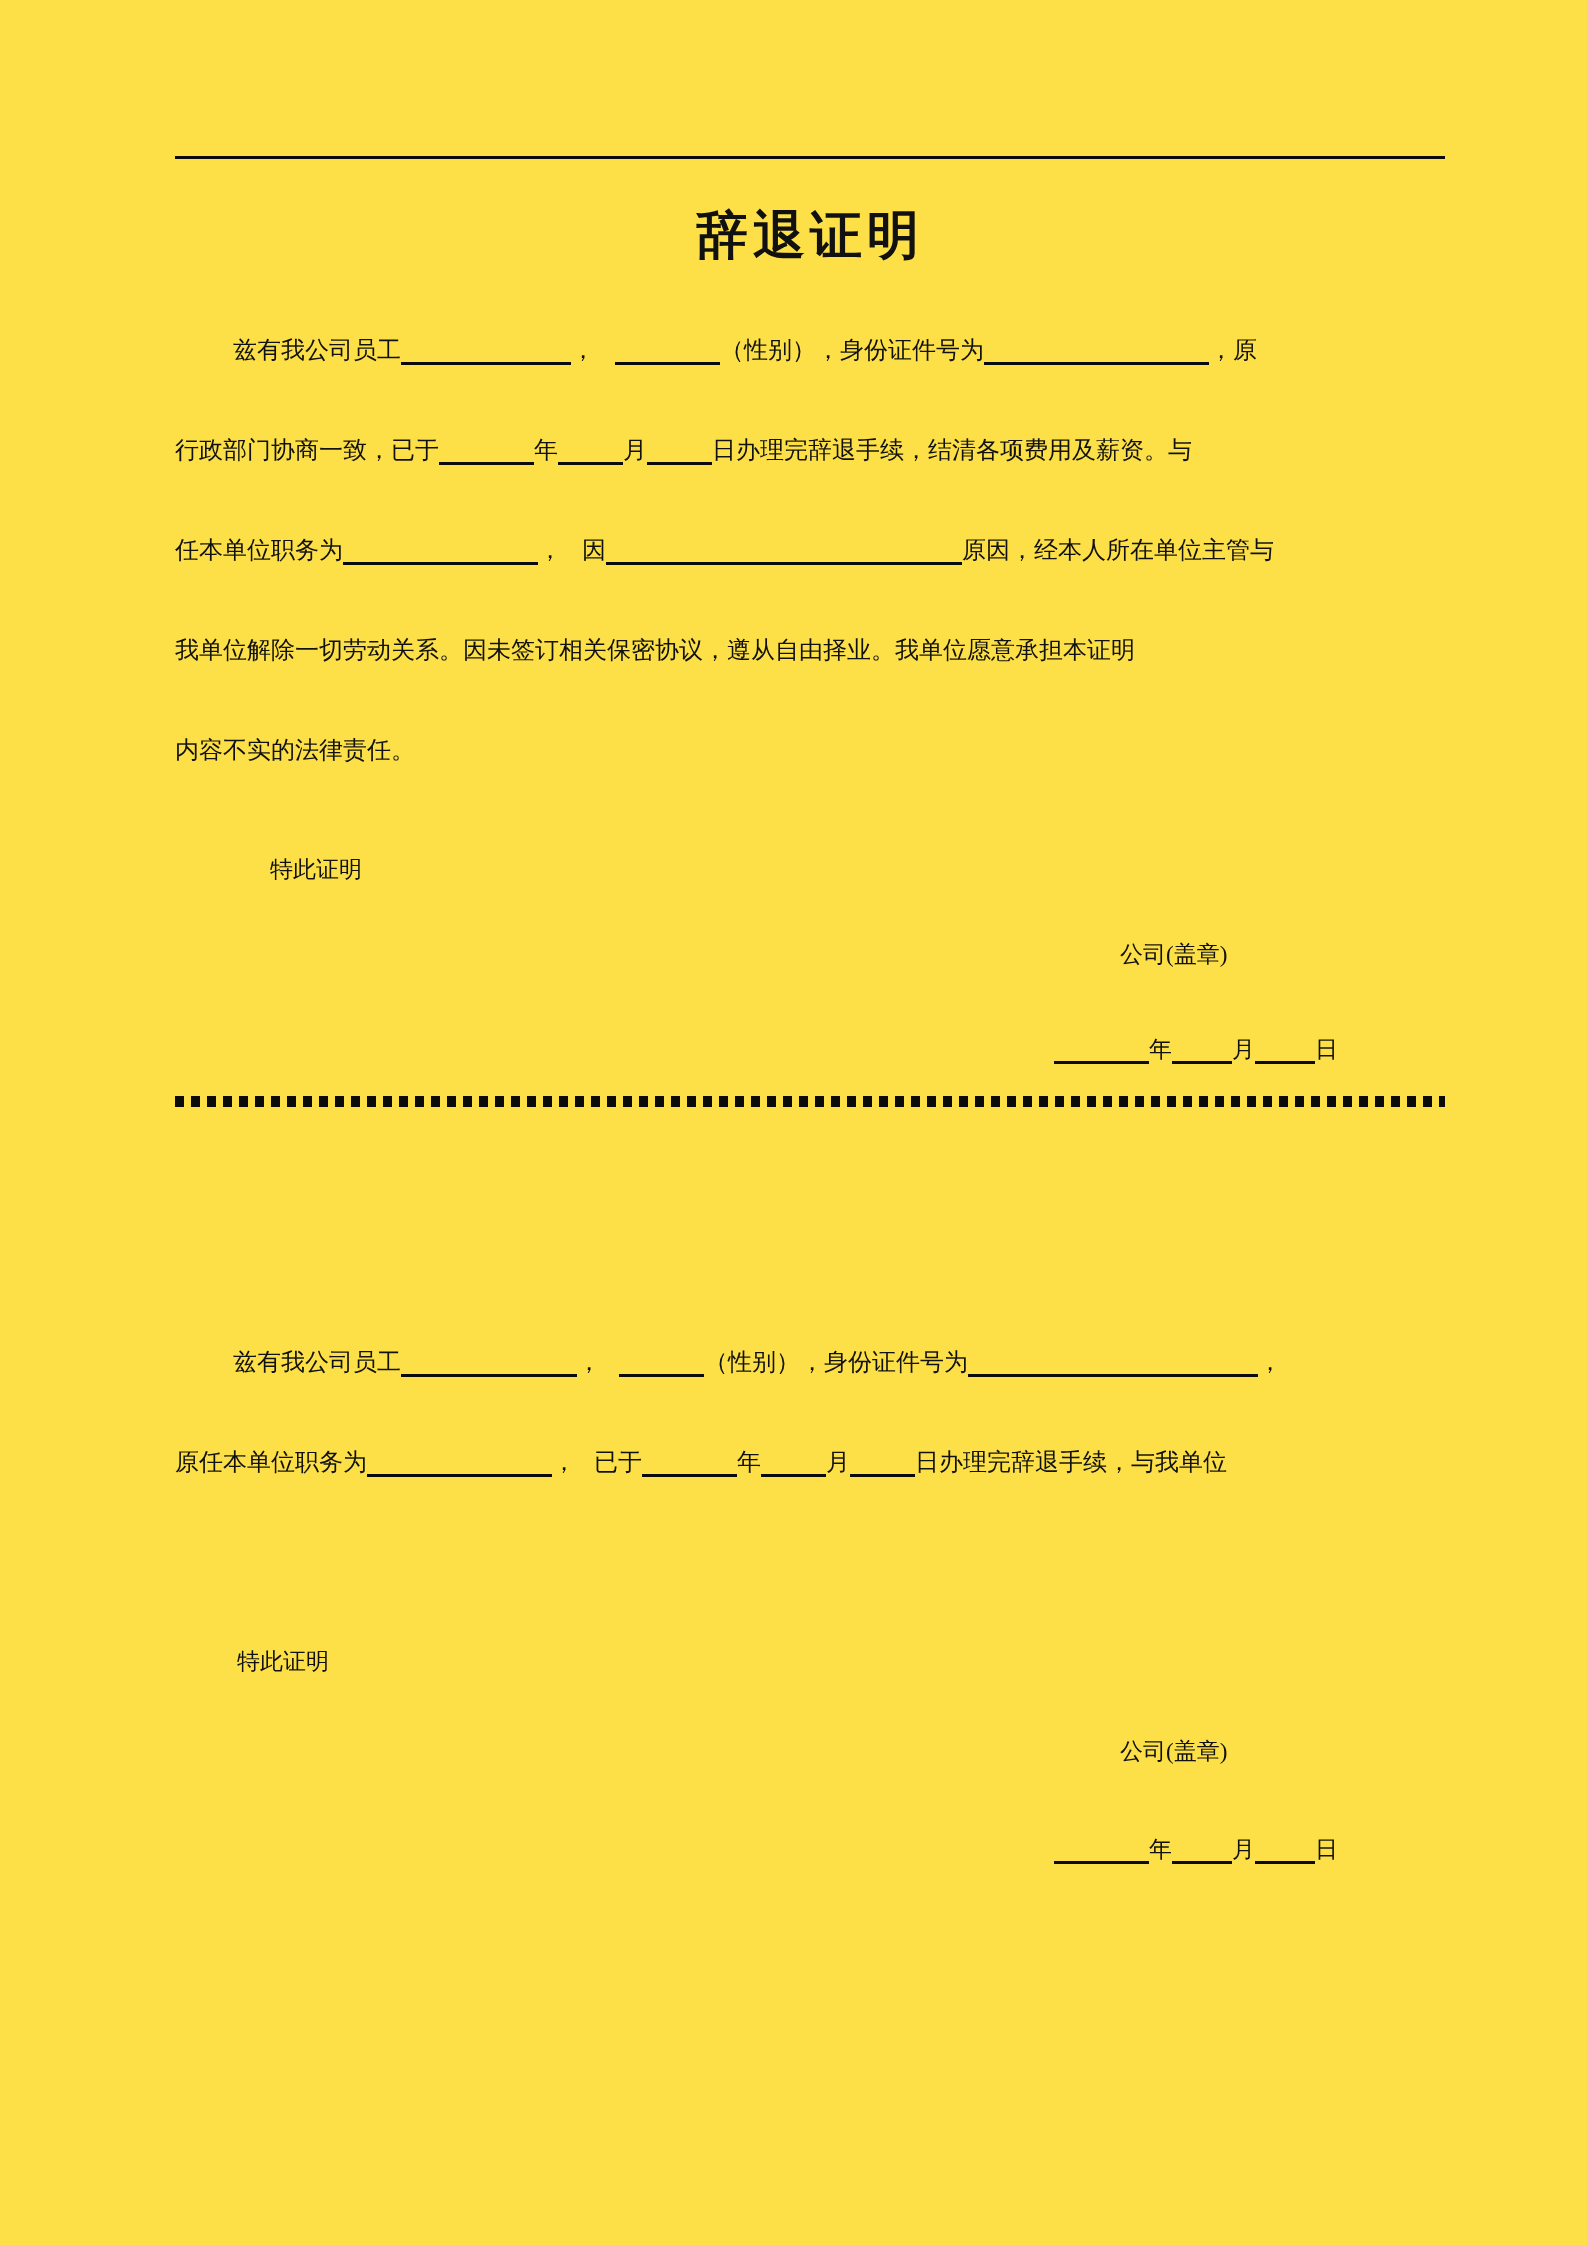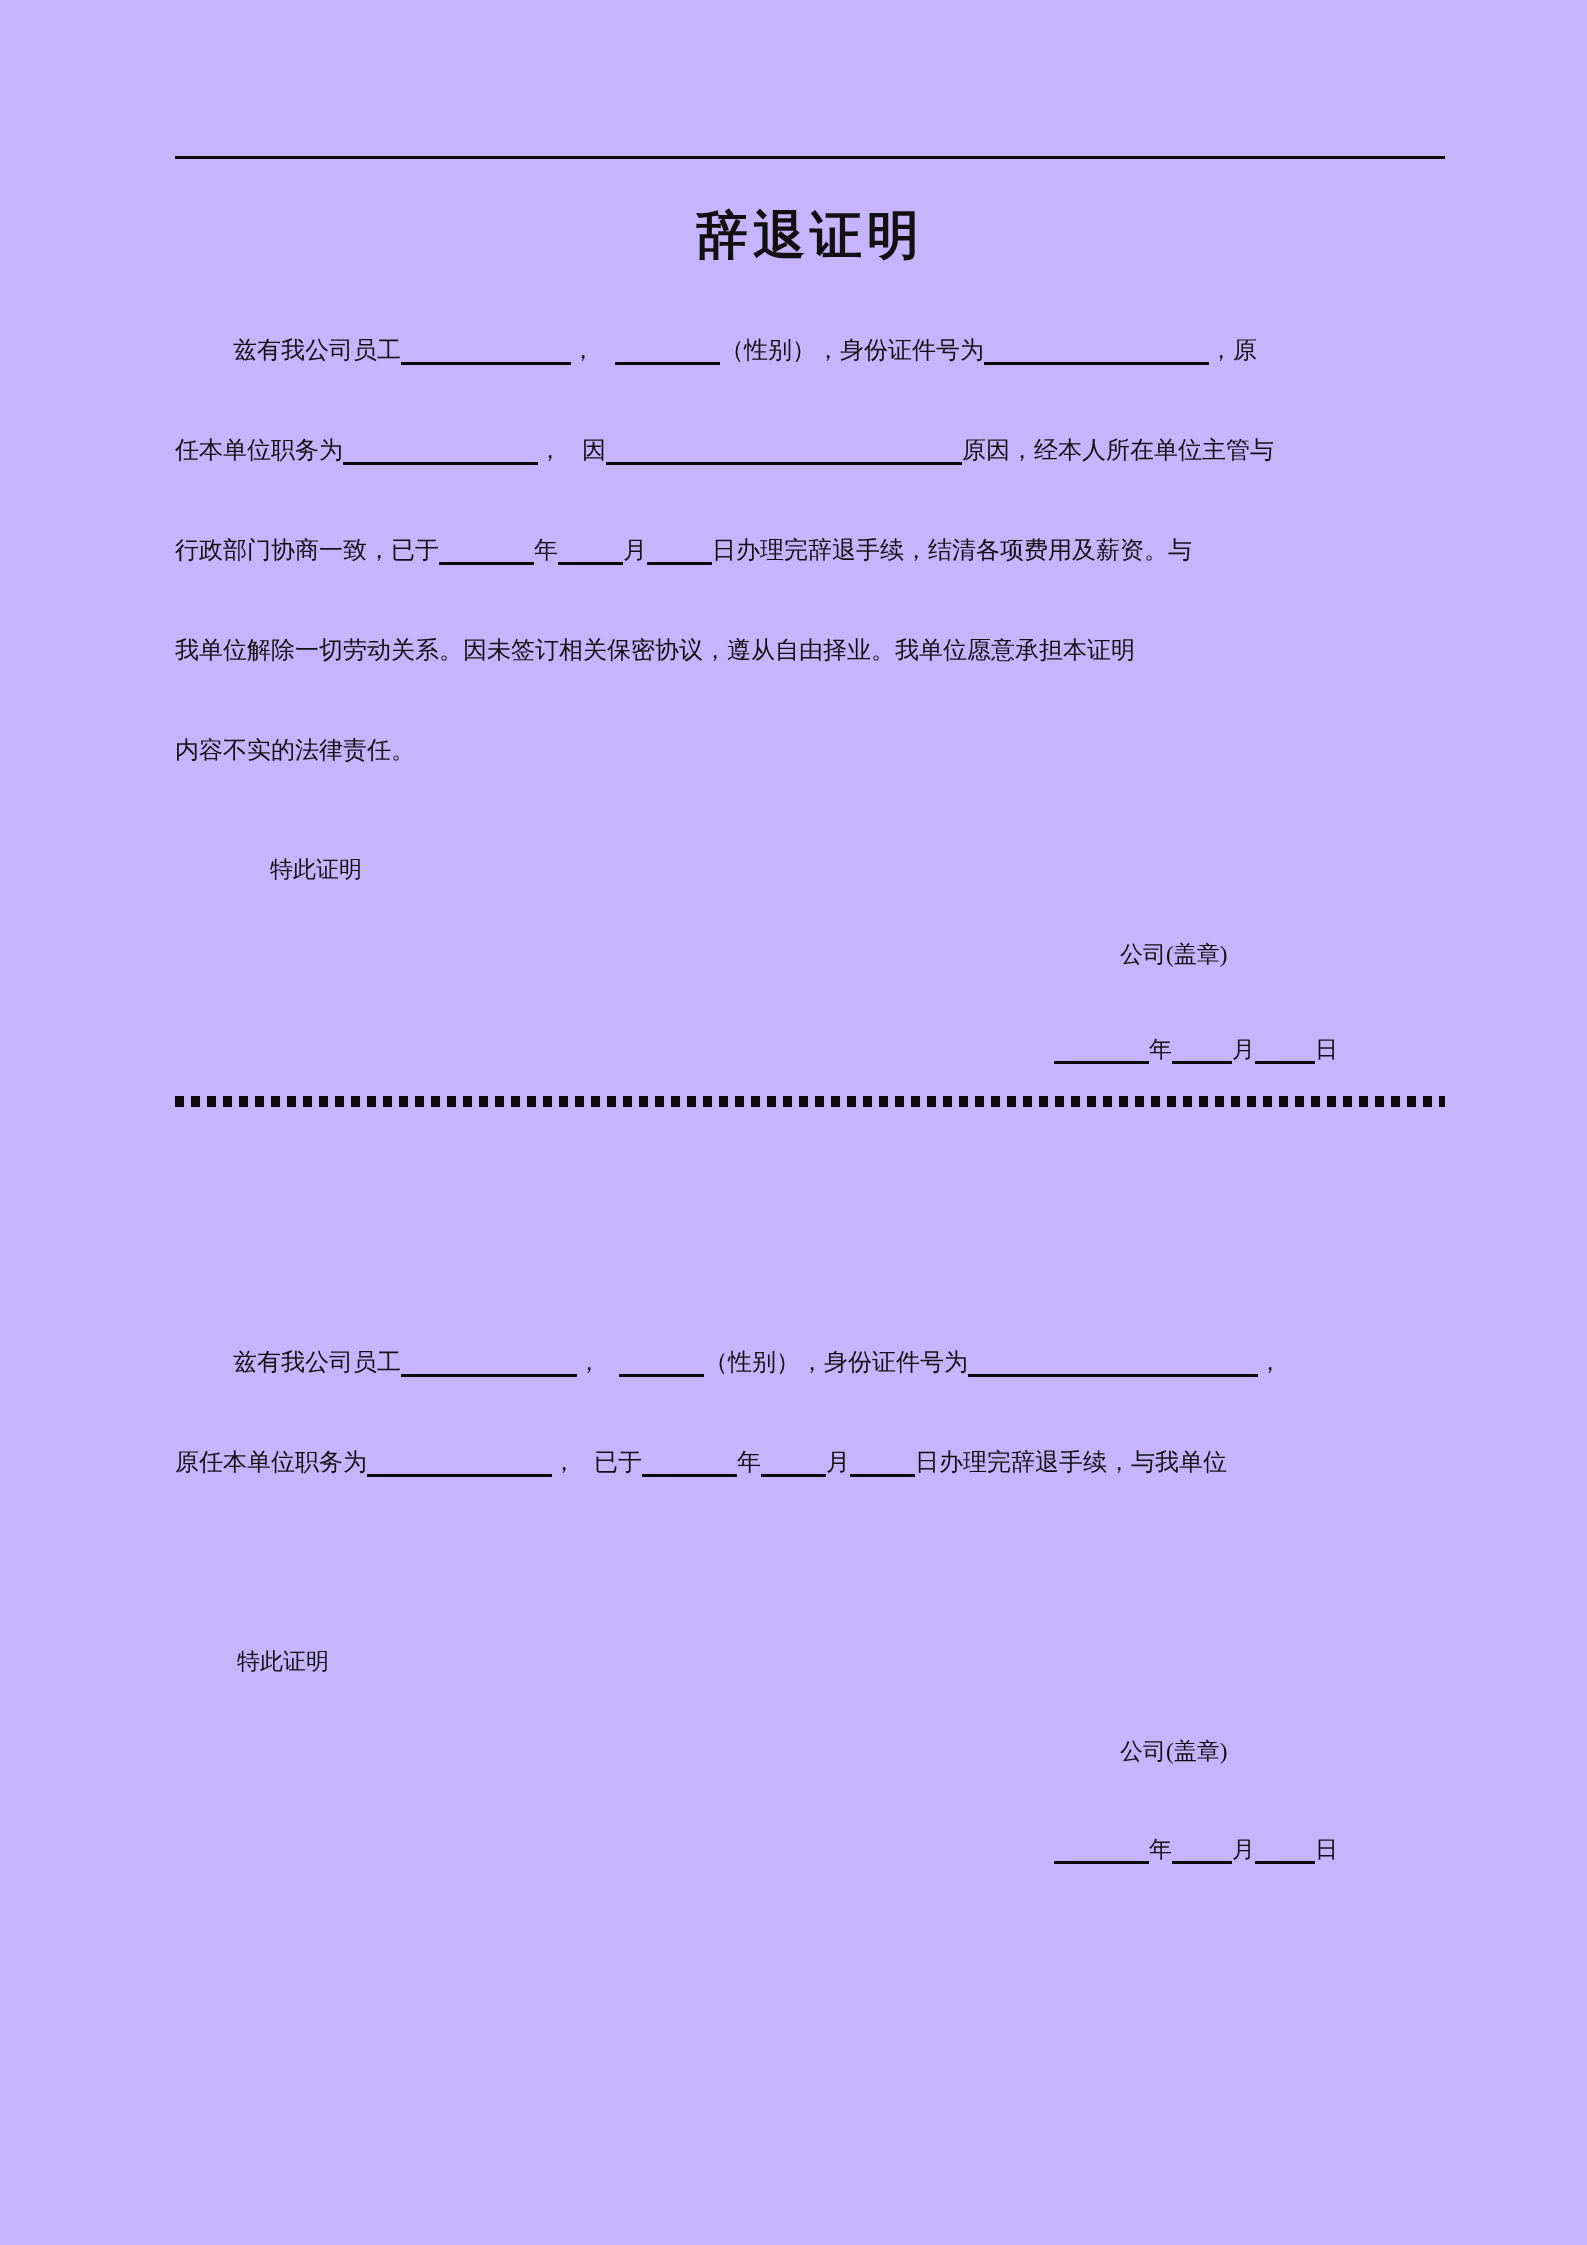--- a/index.html
+++ b/index.html
@@ -1,21 +1,21 @@
 <!DOCTYPE html>
 <html><head>
 <meta charset="utf-8">
 <style>
   html,body{margin:0;padding:0;background:#ffffff;}
   body{
     width:1587px;height:2245px;position:relative;
     font-family:"Liberation Serif","DejaVu Serif",serif;
     color:#111111;
   }
-  .page{position:absolute;inset:0;background:#c4b5fd;}
+  .page{position:absolute;inset:0;background:#fde047;}
 
   
   .rule{position:absolute;left:175px;top:156px;width:1270px;height:0;border-top:3px solid #0b0b0b;}
 
   
   .title{
     position:absolute;left:175px;width:1270px;margin:0;
     text-align:center;font-weight:bold;font-size:52px;letter-spacing:5px;
     line-height:72px;white-space:nowrap;
   }
@@ -52,22 +52,22 @@
 <body>
 
 <div class="page">
 
   <div class="rule"></div>
 
   <h1 class="title t1">辞退证明</h1>
 
   <div class="para p1">
       <div class="line"><span>兹有我公司员工</span><span class="blank" style="width: 170px;"></span><span>，</span><span class="gap" style="width: 20px;"></span><span class="blank" style="width: 105px;"></span><span>（性别），身份证件号为</span><span class="blank" style="width: 225px;"></span><span>，原</span></div>
+      <div class="line"><span>行政部门协商一致，已于</span><span class="blank" style="width: 95px;"></span><span>年</span><span class="blank" style="width: 65px;"></span><span>月</span><span class="blank" style="width: 65px;"></span><span>日办理完辞退手续，结清各项费用及薪资。与</span></div>
       <div class="line"><span>任本单位职务为</span><span class="blank" style="width: 195px;"></span><span>，</span><span class="gap" style="width: 20px;"></span><span>因</span><span class="blank" style="width: 356px;"></span><span>原因，经本人所在单位主管与</span></div>
-      <div class="line"><span>行政部门协商一致，已于</span><span class="blank" style="width: 95px;"></span><span>年</span><span class="blank" style="width: 65px;"></span><span>月</span><span class="blank" style="width: 65px;"></span><span>日办理完辞退手续，结清各项费用及薪资。与</span></div>
       <div class="line"><span>我单位解除一切劳动关系。因未签订相关保密协议，遵从自由择业。我单位愿意承担本证明</span></div>
       <div class="line"><span>内容不实的法律责任。</span></div>
     </div>
 
   <div class="row c1">特此证明</div>
 
   <div class="row s1">公司(盖章)</div>
 
   <div class="row d1"><span class="blank" style="width: 95px;"></span><span>年</span><span class="blank" style="width: 60px;"></span><span>月</span><span class="blank" style="width: 60px;"></span><span>日</span></div>
 

